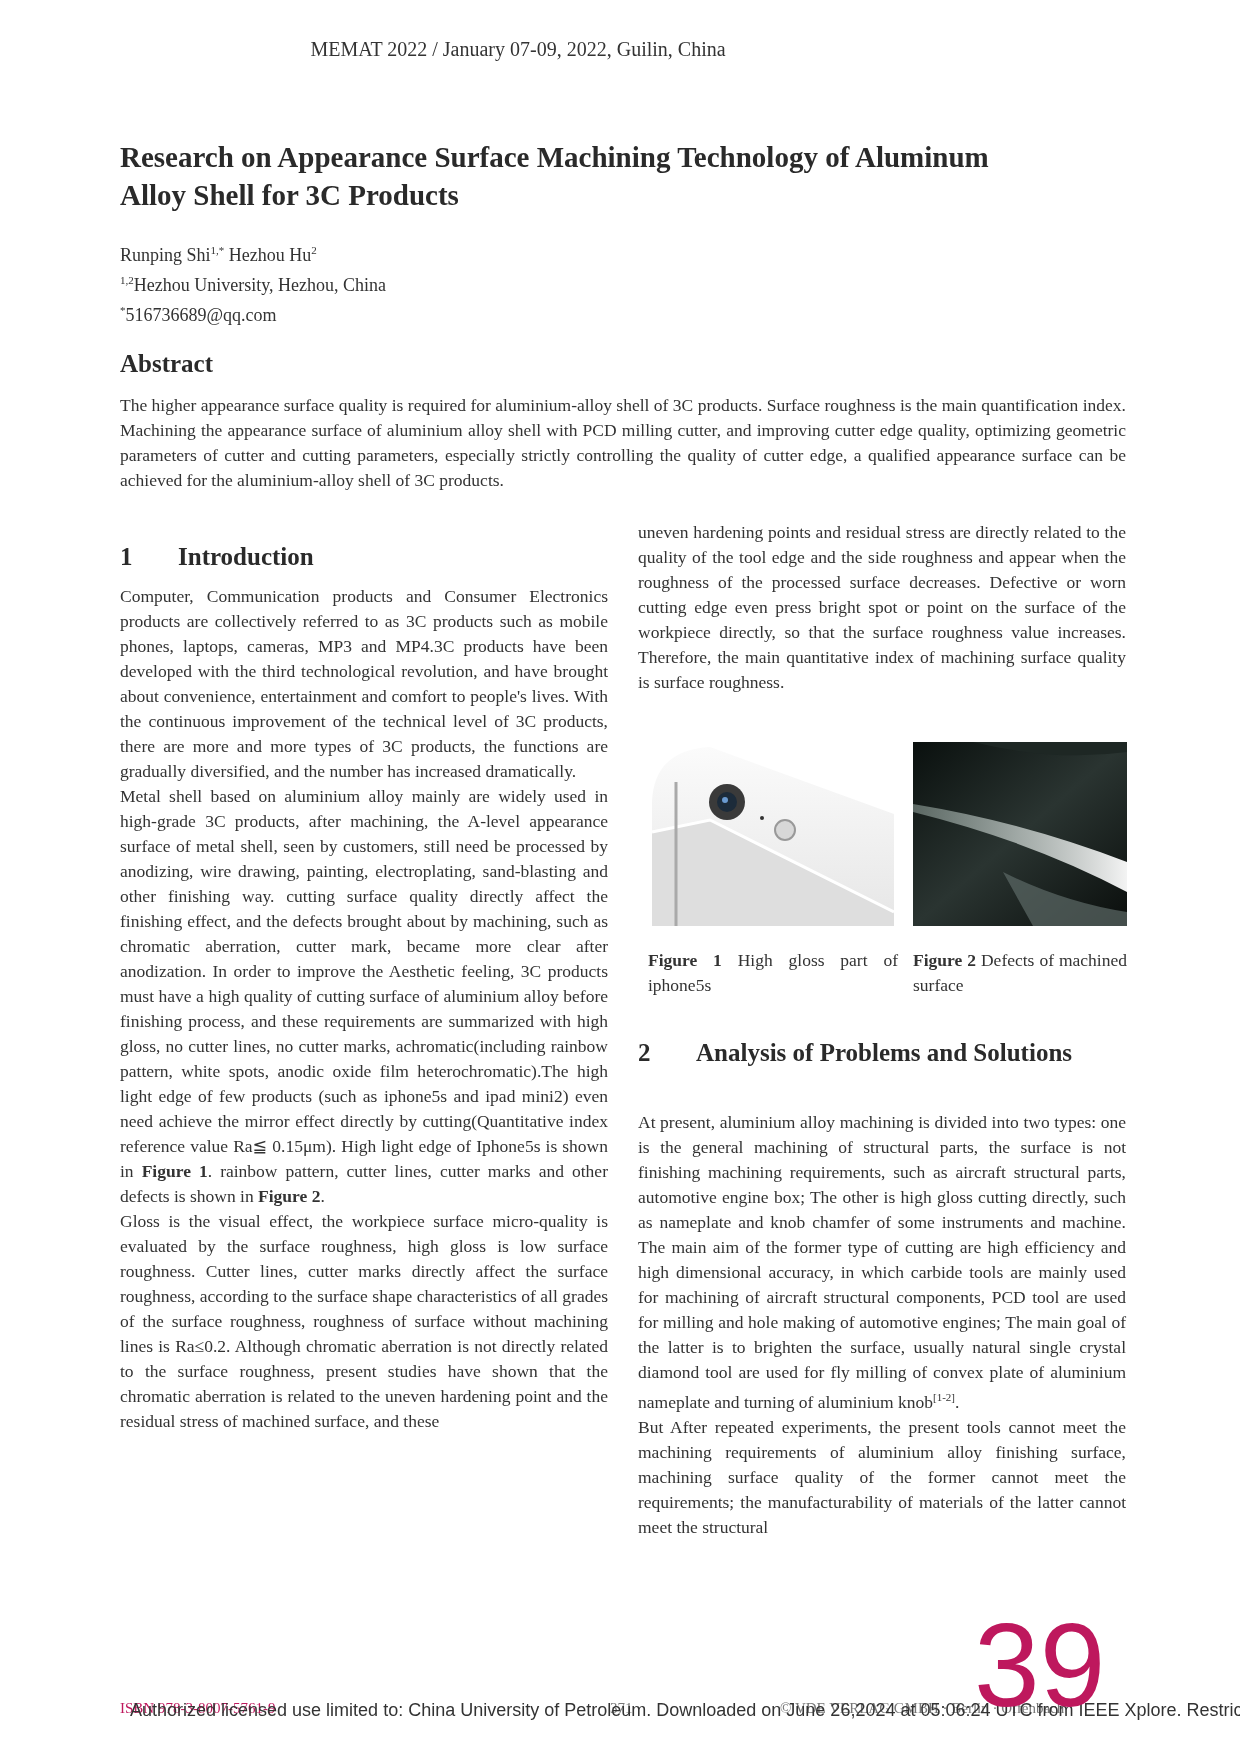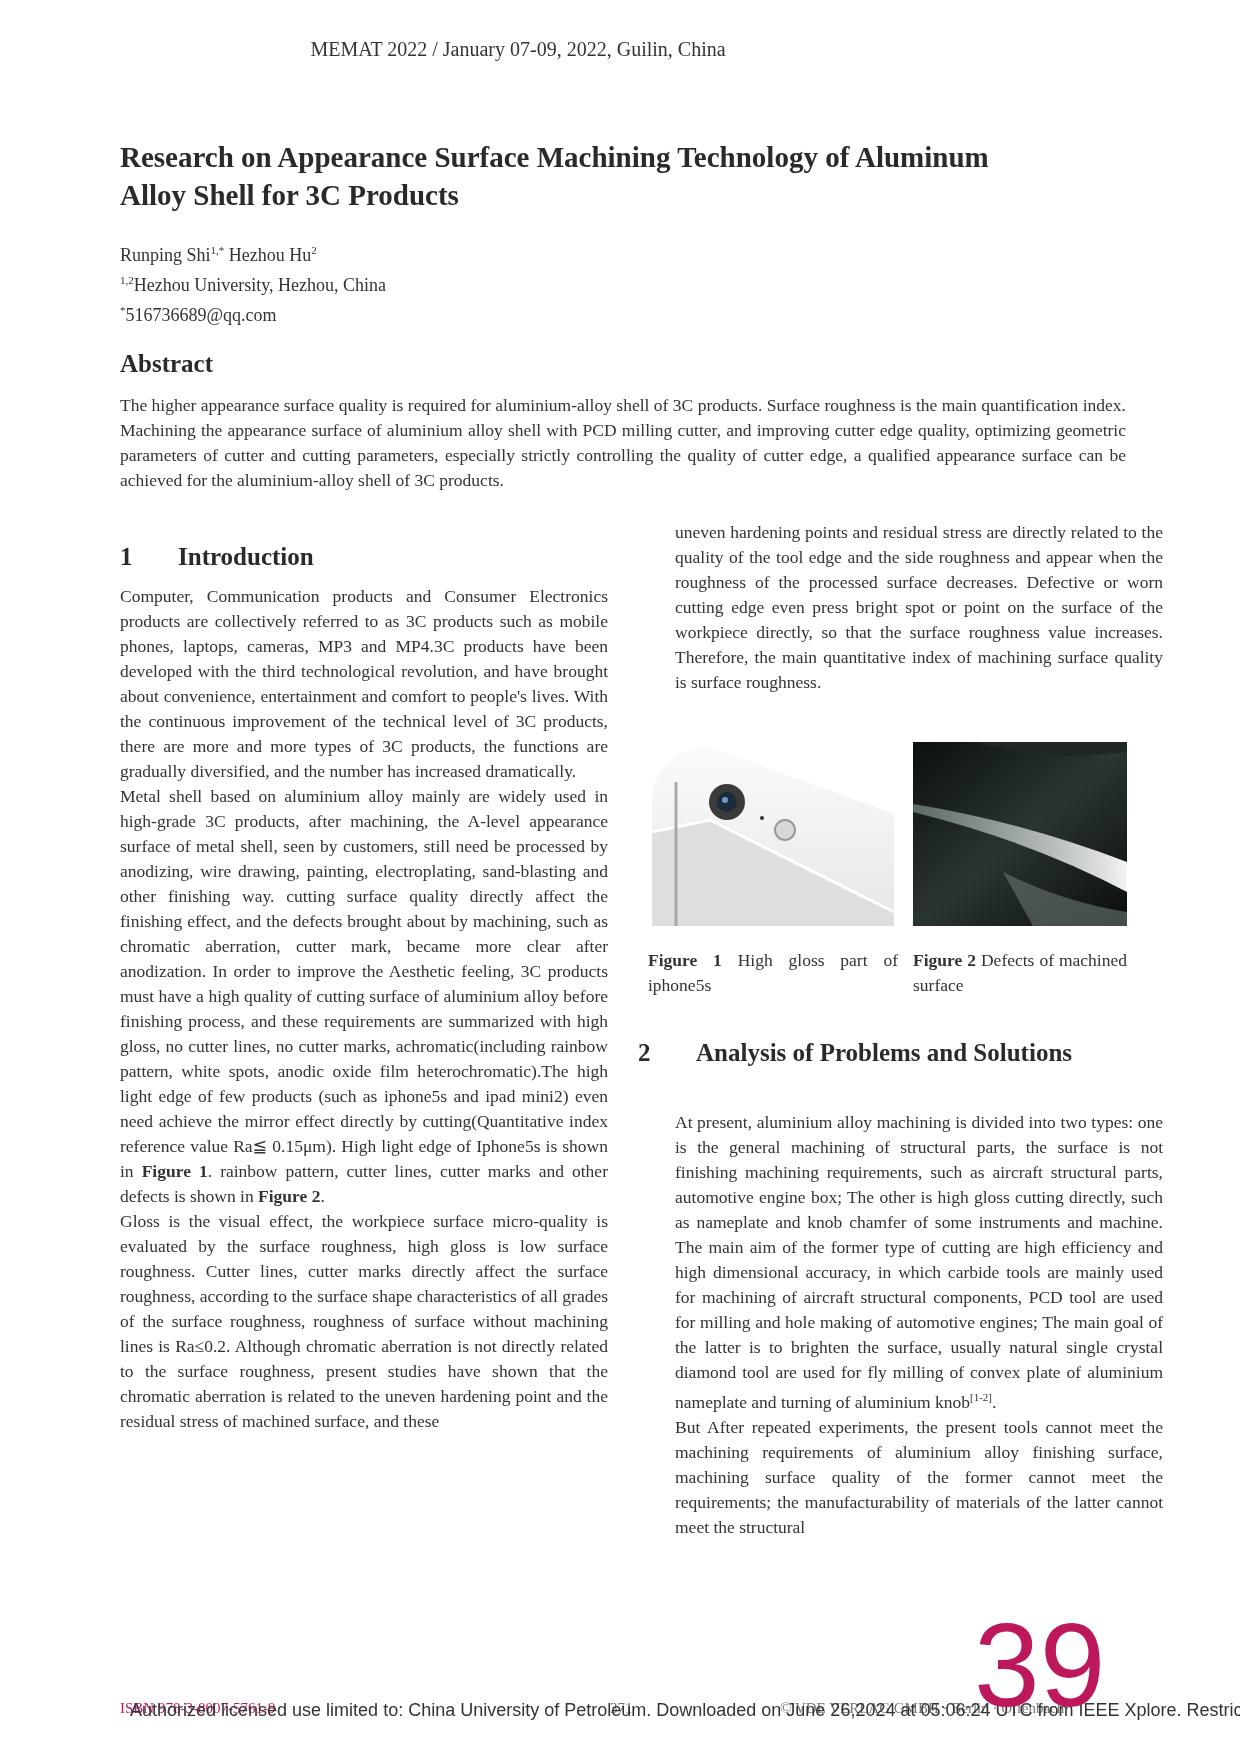--- a/index.html
+++ b/index.html
@@ -11,21 +11,21 @@
            font-size: 29px; font-weight: bold; line-height: 38px; color: #2a2a2a; }
   .authors { position: absolute; left: 120px; top: 238px; font-size: 18px; line-height: 25px; color: #333; }
   .authors sup { font-size: 11px; }
   .abstract-h { position: absolute; left: 120px; top: 350px; font-size: 25px; font-weight: bold; color: #2a2a2a; }
   .abstract { position: absolute; left: 120px; top: 393px; width: 1006px; font-size: 17.5px;
               line-height: 25px; text-align: justify; color: #333; }
   .col { position: absolute; width: 488px; font-size: 17.5px; line-height: 25px;
          text-align: justify; color: #333; }
   .col p { margin: 0; }
   .col-left { left: 120px; top: 584px; }
-  .col-right { left: 638px; top: 520px; margin-left: 37px; }
+  .col-right { left: 638px; top: 520px; }
   .sec-h { position: absolute; font-size: 25px; font-weight: bold; color: #2a2a2a; line-height: 33px; }
   .sec-h .num { display: inline-block; width: 58px; }
   .sec1 { left: 120px; top: 540px; }
   .sec2 { left: 638px; top: 1036px; width: 480px; display: flex; }
   .sec2 .num { flex: 0 0 58px; }
   .fig { position: absolute; }
   .fig1 { left: 650px; top: 742px; width: 244px; height: 184px; overflow: hidden; background: #f4f4f4; }
   .fig2 { left: 913px; top: 742px; width: 214px; height: 184px; overflow: hidden; background: #0b0f0d; }
   .caption { position: absolute; top: 948px; font-size: 17.5px; line-height: 25px; color: #333; text-align: justify; }
   .cap1 { left: 648px; width: 250px; }

